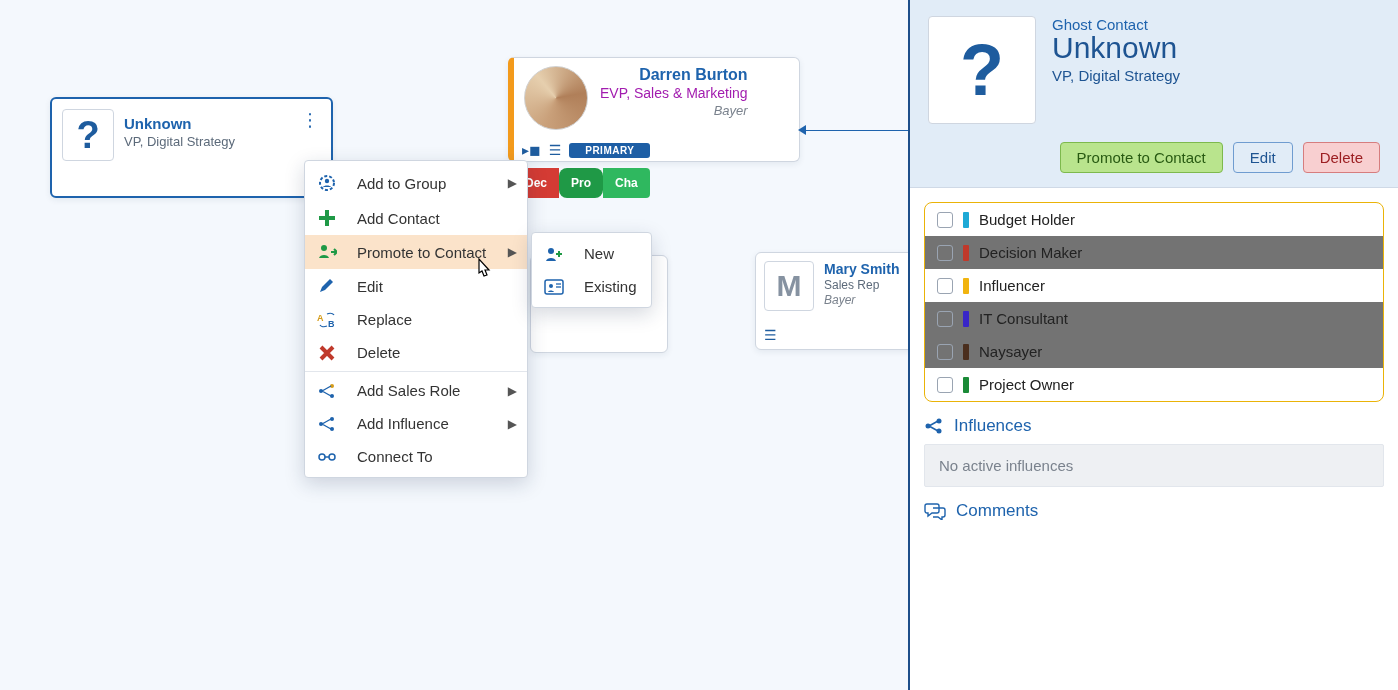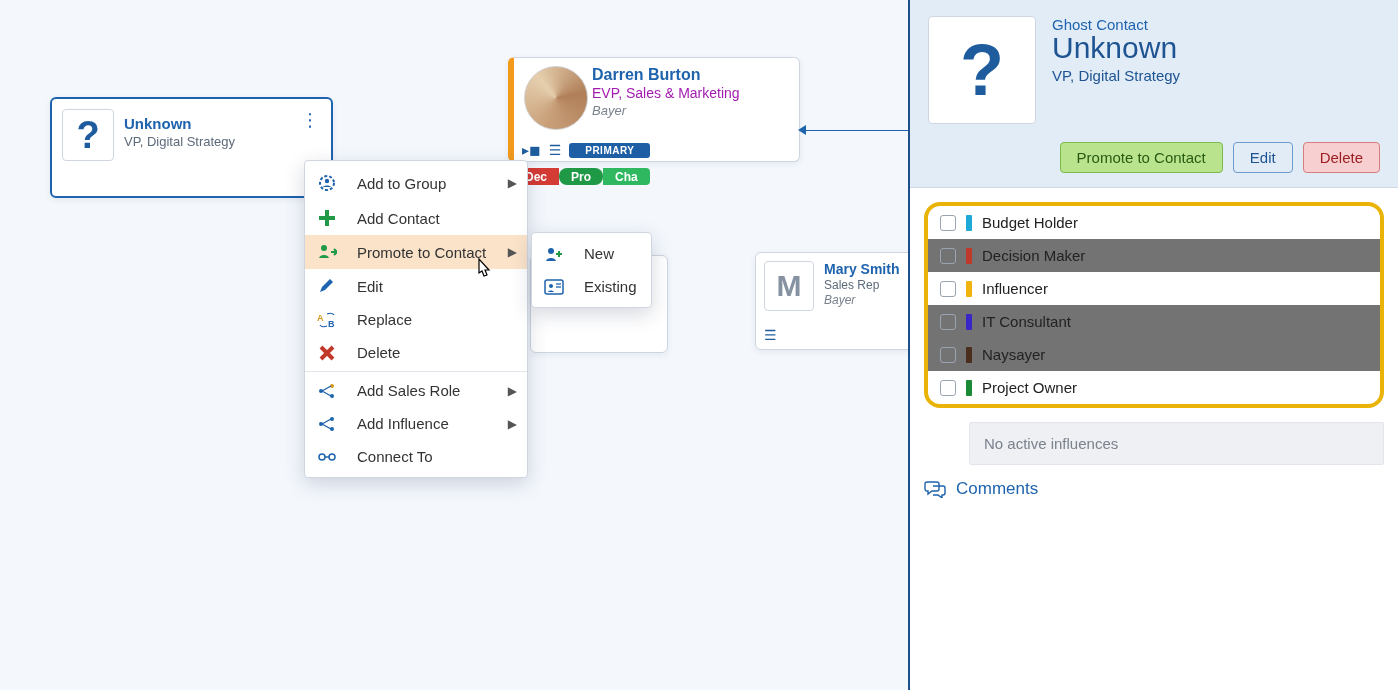--- a/index.html
+++ b/index.html
@@ -50,29 +50,29 @@
   .ghost-card .kebab { color:#1e63ad; font-size:18px; line-height:14px; letter-spacing:-2px; padding:4px 6px; cursor:pointer;}
 
   
   .person-card { left:508px; top:57px; width:292px; height:105px; border-left:6px solid #f39a1b; padding:8px 10px 6px 10px; display:flex; }
   .person-card .photo {
     width:64px; height:64px; border-radius:50%; background:radial-gradient(circle at 40% 30%, #d9b89c 0 28%, #a07d5d 30% 100%);
     background: conic-gradient(from 200deg,#c9a07a,#e6cfae,#b07f59,#c9a07a);
     border:1px solid #d0d0d0;
     flex:0 0 auto;
   }
-  .person-card .pinfo{ margin-left:4px; }
+  .person-card .pinfo{ margin-left:12px;text-align:right; }
   .person-card .pname{ color:#1e63ad; font-weight:600; font-size:16px;}
   .person-card .ptitle{ color:#a21caf; font-size:14px; margin-top:1px;}
   .person-card .pco{ color:#7a828d; font-style:italic; font-size:13px; margin-top:2px;}
   .chiprow{position:absolute; left:522px; top:142px; display:flex; align-items:center; gap:8px;}
   .chiprow .iconbtn{ color:#1e5c9e; font-size:14px;}
   .primary-badge{ background:#1d5ea5; color:#fff; font-size:10px; font-weight:700; letter-spacing:.5px; padding:2px 16px; border-radius:3px;}
 
-  .rolebar{position:absolute; left:513px; top:168px; display:flex; height:17px; border-radius:4px; overflow:hidden; font-size:12px; color:#fff; font-weight:600;}
+  .rolebar{position:absolute; left:513px; top:168px; display:flex; height:30px; border-radius:4px; overflow:hidden; font-size:12px; color:#fff; font-weight:600;}
   .rolebar span{display:flex; align-items:center; padding:0 12px;}
   .rb-dec{background:#d43b34;}
   .rb-pro{background:#1f9946;border-radius:8px;}
   .rb-cha{background:#2fb85f;}
 
   
   .mini-card{ width:178px; height:98px; display:flex; padding:8px;}
   .jim-card{ left:530px; top:255px; width:138px; height:98px; border:1px solid #cfd6e0;}
   .mary-card{ left:755px; top:252px;}
   .mini-card .avatar-sq{
@@ -121,26 +121,26 @@
   .btn{
     border-radius:4px; padding:6px 16px; font-size:15px; border:1px solid; cursor:pointer;
   }
   .btn-promote{background:#b9e48d;border-color:#7db94d;color:#285a12;}
   .btn-edit{background:#e1ecf7;border-color:#6f9cd0;color:#1e5492;}
   .btn-delete{background:#f8cfd0;border-color:#d67d7e;color:#9c1f22;}
 
   .section{margin:14px 14px 0 14px;}
   .section-head{display:flex;align-items:center;gap:10px;color:#1e63ad;font-size:17px;margin-bottom:8px;}
   .section-head .hicon{color:#1e5c9e;font-size:18px;}
-  .rolebox{border:4px solid #eab308;border-radius:16px;overflow:hidden;}
+  .rolebox{border:1px solid #eab308;border-radius:8px;overflow:hidden;}
   .rolerow{display:flex;align-items:center;gap:10px;padding:8px 12px;font-size:15px;}
   .rolerow.alt{background:#737373;}
   .cb{width:16px;height:16px;border:1.5px solid #9aa4b2;border-radius:3px;flex:0 0 auto;}
   .swatch{width:6px;height:16px;border-radius:1px;flex:0 0 auto;}
-  .inf-empty{background:#eef0f3;padding:12px 14px;color:#7a828d;font-size:15px;border:1px solid #e2e6ec;border-radius:2px;margin-left:45px;}
+  .inf-empty{background:#eef0f3;padding:12px 14px;color:#7a828d;font-size:15px;border:1px solid #e2e6ec;border-radius:2px;}
 
   
   svg{display:block;}
 </style>
 </head>
 <body>
 
 <div class="canvas">
 
   <div class="card ghost-card">
@@ -361,20 +361,31 @@
         </div>
         <div class="rolerow">
           <span class="cb"></span>
           <span class="swatch" style="background:#1a8a37"></span>
           <span>Project Owner</span>
         </div>
       </div>
   </div>
 
   <div class="section">
+    <div class="section-head">
+      <span class="hicon">
+        <svg width="20" height="18">
+            <circle cx="4" cy="9" r="2.5" fill="#1e63ad"></circle>
+            <circle cx="15" cy="4" r="2.5" fill="#1e63ad"></circle>
+            <circle cx="15" cy="14" r="2.5" fill="#1e63ad"></circle>
+            <path d="M5 9L14 4M5 9l9 5" stroke="#1e63ad" stroke-width="1.5"></path>
+          </svg>
+      </span>
+      <span>Influences</span>
+    </div>
     <div class="inf-empty">No active influences</div>
   </div>
 
   <div class="section">
     <div class="section-head">
       <span class="hicon">
         <svg width="22" height="18">
             <path d="M3 2h10a2 2 0 012 2v5a2 2 0 01-2 2H8l-4 3v-3H3a2 2 0 01-2-2V4a2 2 0 012-2z" fill="none" stroke="#1e63ad" stroke-width="1.4"></path>
             <path d="M9 6h10a2 2 0 012 2v5a2 2 0 01-2 2h-1v3l-4-3h-5" fill="none" stroke="#1e63ad" stroke-width="1.4"></path>
           </svg>

